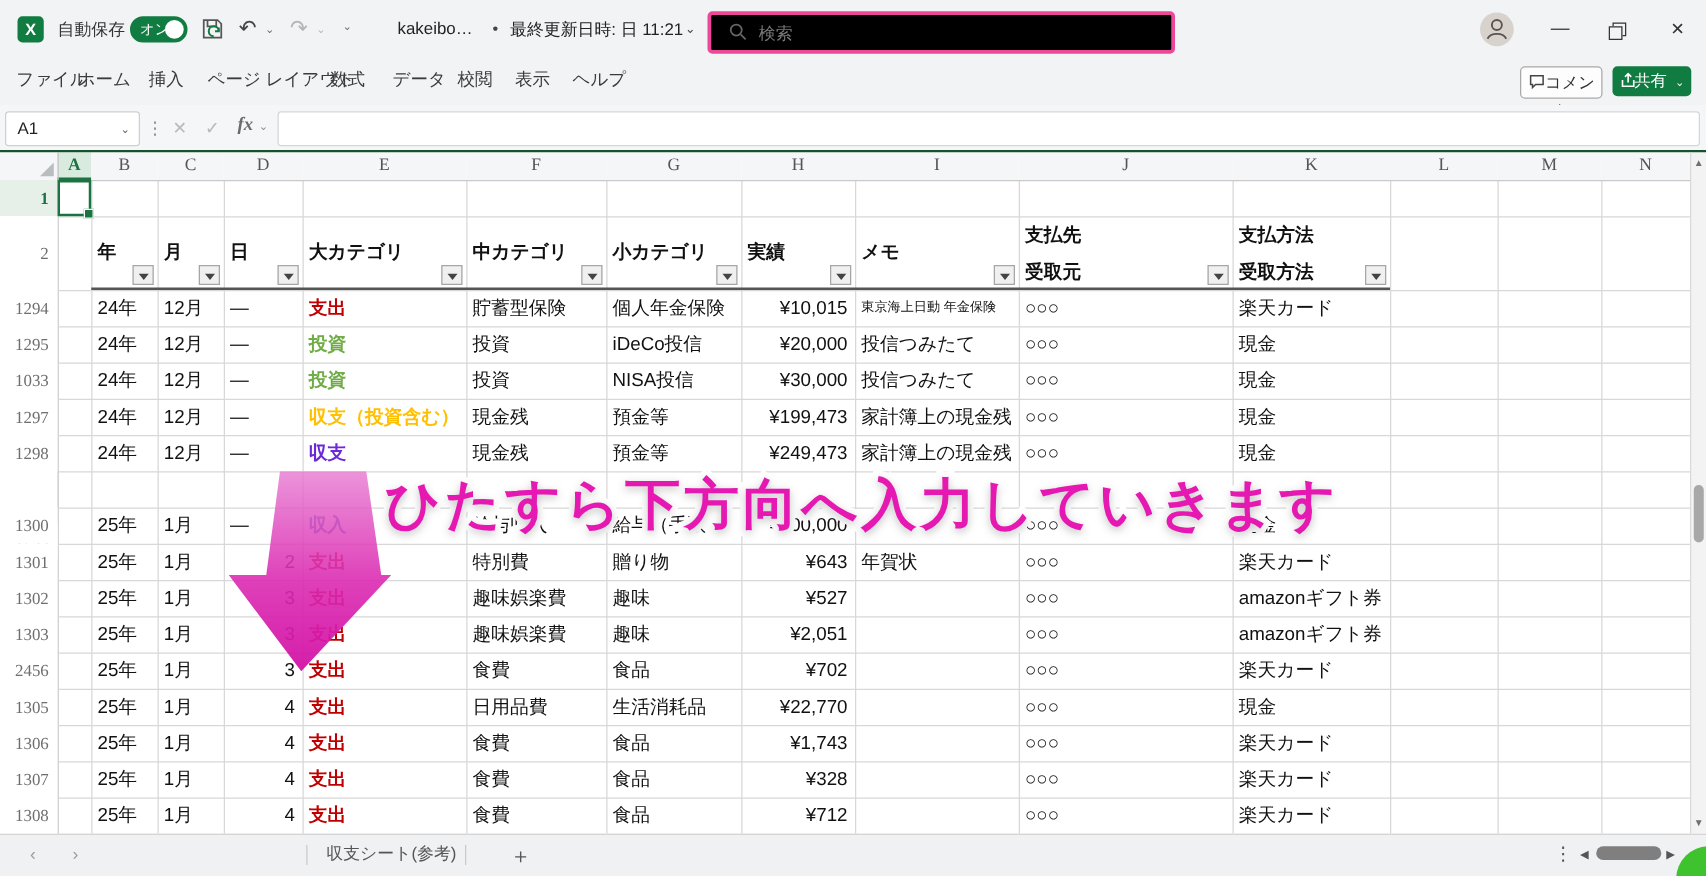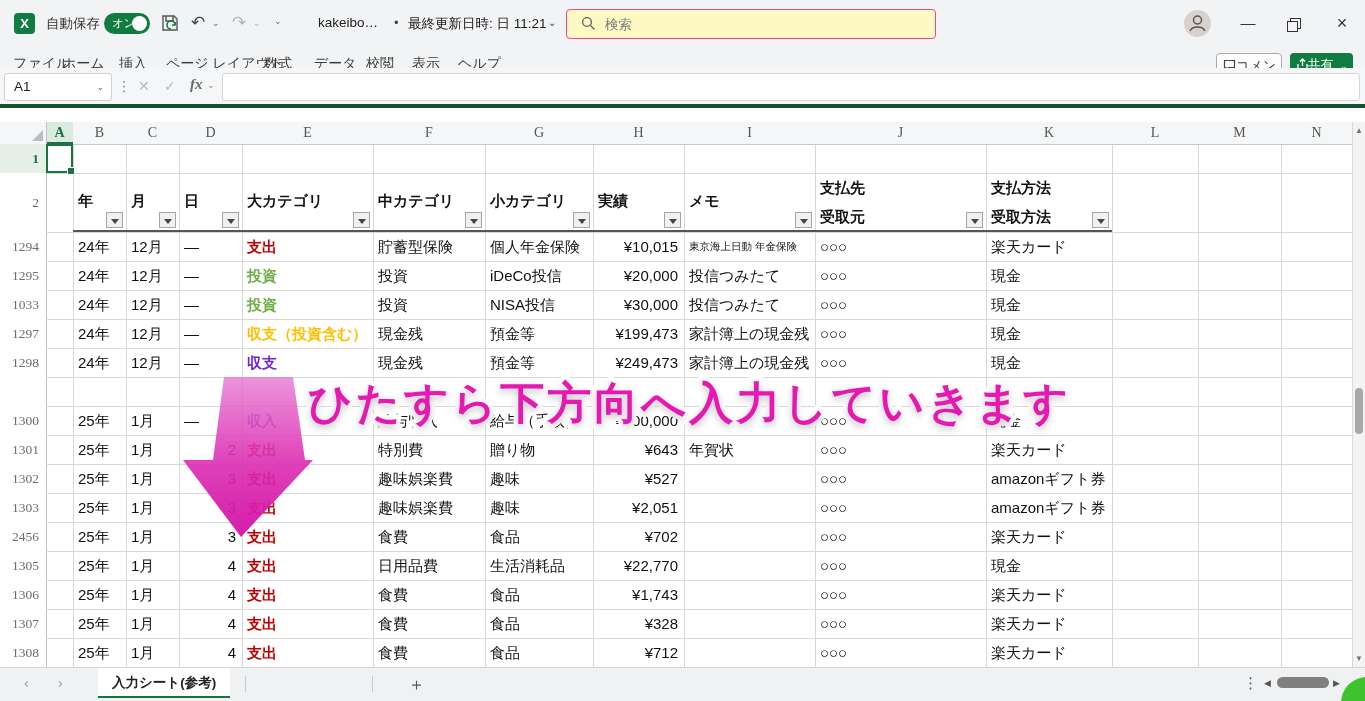--- a/index.html
+++ b/index.html
@@ -16,39 +16,39 @@
   #autosave-toggle{position:absolute;left:104px;top:13px;width:46px;height:21px;background:#107c41;border-radius:11px}
   #autosave-toggle .txt{position:absolute;left:8px;top:3px;font-size:11.5px;color:#fff}
   #autosave-toggle .knob{position:absolute;right:3px;top:3px;width:15px;height:15px;background:#fff;border-radius:50%}
   .tb-ic{position:absolute;top:12px;font-size:17px;color:#444}
   .tb-chev{position:absolute;top:18px;font-size:9px;color:#666}
   .disabled{color:#b4b4b4 !important}
   #doc-title{position:absolute;left:318px;top:15px;font-size:13.5px;color:#222}
   #dot-sep{position:absolute;left:394px;top:15px;font-size:13px;color:#444}
   #last-updated{position:absolute;left:408px;top:15px;font-size:13.5px;color:#222}
   #title-chev{position:absolute;left:548px;top:17px;font-size:10px;color:#444}
-  #searchbox{position:absolute;left:566px;top:9px;width:368px;height:28px;background:#fef9c3;
-             border:1px solid #ec4899;border-radius:4px}
+  #searchbox{position:absolute;left:566px;top:9px;width:368px;height:28px;background:#000000;
+             border:3px solid #ec4899;border-radius:4px}
   #searchbox .ph{position:absolute;left:38px;top:6px;font-size:13.5px;color:#7a7a7a}
   #avatar{position:absolute;left:1184px;top:10px;width:27px;height:27px;border-radius:50%;background:#d8d2cd;
           text-align:center}
   .wctl{position:absolute;top:0;width:46px;height:46px;text-align:center;line-height:46px;color:#333;font-size:15px}
   #btn-restore .sq{position:absolute;left:18px;top:18px;width:9px;height:9px;border:1px solid #333;background:#f2f3f5}
   #btn-restore .sq2{left:15px;top:21px}
 
   
   #ribbon{position:absolute;left:0;top:48px;width:1365px;height:36px;background:#f2f3f5;border-bottom:1px solid #e0e0e0}
   .rtab{position:absolute;top:7px;font-size:14px;color:#3b3b3b;cursor:default}
   #comments-btn{position:absolute;left:1216px;top:5px;width:64px;height:24px;border:1px solid #a9a9a9;
                 border-radius:4px;background:#fdfdfd;font-size:13px;color:#333;text-align:center;line-height:23px}
   #share-btn{position:absolute;left:1290px;top:5px;width:63px;height:24px;background:#107c41;border-radius:4px;
              font-size:13px;color:#fff;text-align:center;line-height:24px}
 
   
-  #formulabar{position:absolute;left:0;top:68px;width:1365px;height:36px;background:#f5f6f7;border-bottom:4px solid #14532d}
+  #formulabar{position:absolute;left:0;top:84px;width:1365px;height:36px;background:#f5f6f7;border-bottom:4px solid #14532d}
   #namebox{position:absolute;left:4px;top:5px;width:106px;height:26px;background:#fff;border:1px solid #d0d0d0;border-radius:3px}
   #namebox .val{position:absolute;left:9px;top:5px;font-size:13.5px;color:#222}
   #namebox .chev{position:absolute;right:7px;top:8px;font-size:9px;color:#555}
   .fb-ic{position:absolute;top:10px;font-size:14px;color:#b9b9b9}
   #fx-label{font-family:"Liberation Serif",serif;font-style:italic;font-weight:bold;color:#6b6b6b;font-size:15px;top:8px}
   #formula-input{position:absolute;left:222px;top:5px;width:1136px;height:26px;background:#fff;border:1px solid #d6d6d6;border-radius:3px}
 
   
   #grid{position:absolute;left:0;top:122px;width:1365px;height:545px;background:#fff}
   #corner{position:absolute;left:0;top:0;width:46px;height:22px;background:#f5f6f7}
@@ -498,22 +498,22 @@
   <div id="vthumb"></div>
   <span class="arr" style="bottom:4px">▼</span>
 </div>
 
 <div id="down-arrow"></div>
 <div id="annotation-text" style="color: rgb(230, 24, 178);">ひたすら下方向へ入力していきます</div>
 
 <div id="sheetbar">
   <span class="snav" style="left:24px">‹</span>
   <span class="snav" style="left:58px">›</span>
-  <div class="stab active" style="left:98px">入力シート(参考)</div>
   <div class="sdiv" style="left:245px"></div>
+  <div class="stab" style="left:247px">収支シート(参考)</div>
   <div class="sdiv" style="left:372px"></div>
   <span id="sheet-add">＋</span>
   <span id="sheet-more">⋮</span>
   <span class="hs-arr" style="left:1264px">◀</span>
   <div id="hthumb"></div>
   <span class="hs-arr" style="left:1333px">▶</span>
 </div>
 <div id="green-badge"></div>
 
 </body></html>

